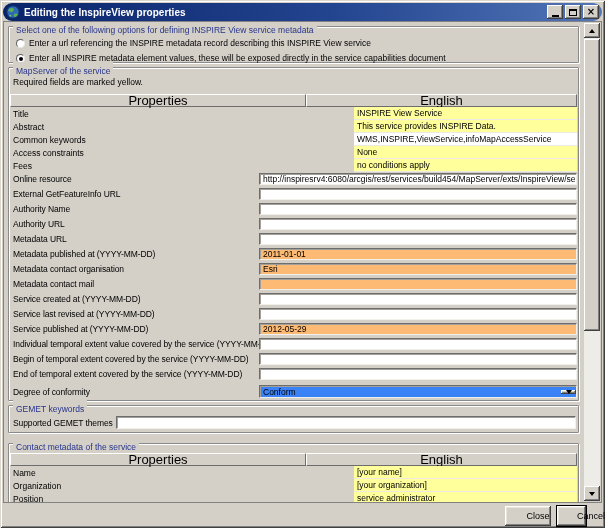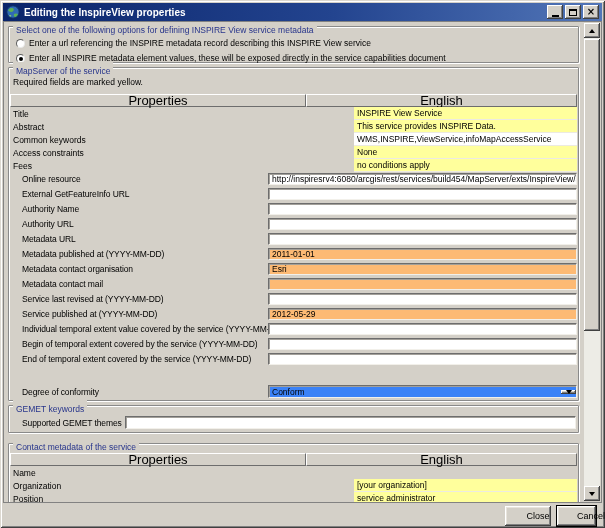--- a/index.html
+++ b/index.html
@@ -8,21 +8,21 @@
     position:relative;width:605px;height:528px;background:#d4d0c8;
     font-family:"Liberation Sans",sans-serif;font-size:8.5px;color:#000;
     box-shadow:inset 1px 1px 0 #dcd8d0, inset -1px -1px 0 #404040,
                inset 2px 2px 0 #ffffff, inset -2px -2px 0 #808080;
     overflow:hidden;
   }
   
   .titlebar{
     position:absolute;left:3px;top:3px;right:3px;height:18px;
     background:linear-gradient(90deg,#0a246a 0%,#23448f 55%,#5276b8 100%);
-    display:flex;align-items:center;padding:0 3px;
+    display:flex;align-items:center;padding:0 3px;border-radius:9px;
   }
   .app-icon{width:14px;height:14px;margin-right:4px;flex:none;display:flex}
   .title-text{color:#fff;font-weight:bold;font-size:10px;flex:1;white-space:nowrap;overflow:hidden}
   .winbtns{display:flex;flex:none}
   .winbtn{
     width:16px;height:14px;background:#d4d0c8;margin-left:2px;position:relative;
     box-shadow:inset -1px -1px 0 #404040, inset 1px 1px 0 #fff, inset -2px -2px 0 #808080;
     display:flex;align-items:center;justify-content:center;
   }
   .gl-min{width:7px;height:2px;background:#000;margin-top:7px}
@@ -77,21 +77,21 @@
   .tvalue{
     flex:1;background:#fff;border-bottom:1px solid #eceae2;padding-left:3px;
     display:flex;align-items:center;white-space:nowrap;overflow:hidden;margin-left:48px;
   }
   .tvalue.req{background:#ffff9c}
   
   .fields{position:absolute;left:1px;right:1px;top:105px}
   .frow{display:flex;height:12px;margin-bottom:3px}
   .flabel{
     width:249px;flex:none;padding-left:3px;display:flex;align-items:center;
-    white-space:nowrap;overflow:hidden;letter-spacing:-0.1px;margin-left:9px;
+    white-space:nowrap;overflow:hidden;letter-spacing:-0.1px;
   }
   .finput{
     flex:1;background:#fff;padding-left:3px;display:flex;align-items:center;
     border:1px solid;border-color:#6d6d6d #f2f0ea #f2f0ea #6d6d6d;
     box-shadow:inset 1px 1px 0 #a3a09a;white-space:nowrap;overflow:hidden;
   }
   .finput.req{background:#fdba74}
   
   .conformrow{position:absolute;left:1px;right:1px;top:317px;height:13px}
   .combo{
@@ -124,21 +124,21 @@
   }
   
   .btn{
     position:absolute;background:#d4d0c8;border:none;color:#000;
     font-family:"Liberation Sans",sans-serif;font-size:9px;
     box-shadow:inset -1px -1px 0 #404040, inset 1px 1px 0 #fff, inset -2px -2px 0 #808080, inset 2px 2px 0 #e8e4dc;
     padding-left:20px;
   }
   .btn.close-b{left:505px;top:506px;width:46px;height:20px}
   .btn.default{
-    left:556px;top:505px;width:41px;height:22px;border:1px solid #000;
+    left:556px;top:505px;width:31px;height:22px;border:1px solid #000;
   }
 </style>
 </head>
 <body>
 
 <div class="window">
 
   <div class="titlebar">
     <span class="app-icon">
       <svg width="14" height="14" viewBox="0 0 14 14">
@@ -235,20 +235,24 @@
             </div>
             <div class="frow">
               <div class="flabel">Metadata contact organisation</div>
               <div class="finput req">Esri</div>
             </div>
             <div class="frow">
               <div class="flabel">Metadata contact mail</div>
               <div class="finput req"></div>
             </div>
             <div class="frow">
+              <div class="flabel">Service created at (YYYY-MM-DD)</div>
+              <div class="finput"></div>
+            </div>
+            <div class="frow">
               <div class="flabel">Service last revised at (YYYY-MM-DD)</div>
               <div class="finput"></div>
             </div>
             <div class="frow">
               <div class="flabel">Service published at (YYYY-MM-DD)</div>
               <div class="finput req">2012-05-29</div>
             </div>
             <div class="frow">
               <div class="flabel">Individual temporal extent value covered by the service (YYYY-MM-DD)</div>
               <div class="finput"></div>
@@ -284,20 +288,21 @@
       <div class="groupbox g4">
         <span class="gtitle">Contact metadata of the service</span>
         <div class="table">
           <div class="thead">
               <div class="thcell">Properties</div>
               <div class="thcell">English</div>
             </div>
           <div class="tbody">
               <div class="trow">
                 <div class="tlabel">Name</div>
+                <div class="tvalue req">[your name]</div>
               </div>
               <div class="trow">
                 <div class="tlabel">Organization</div>
                 <div class="tvalue req">[your organization]</div>
               </div>
               <div class="trow">
                 <div class="tlabel">Position</div>
                 <div class="tvalue req">service administrator</div>
               </div>
             </div>

